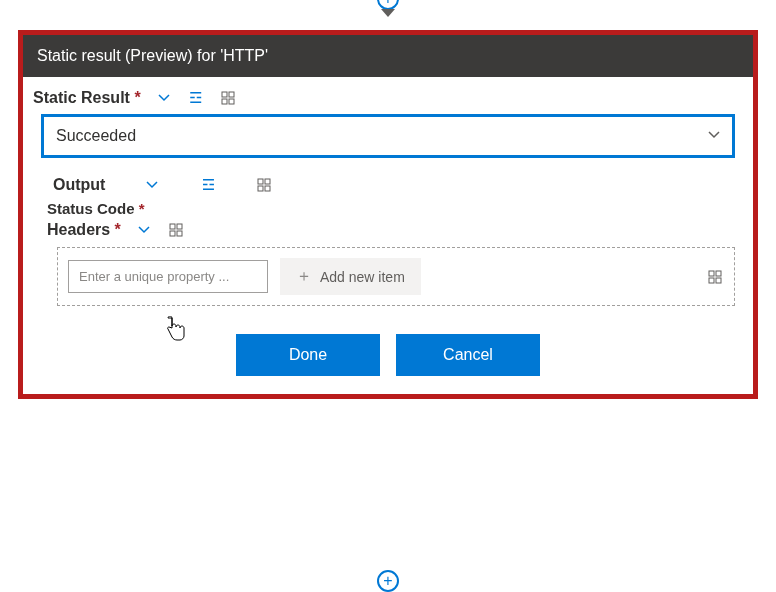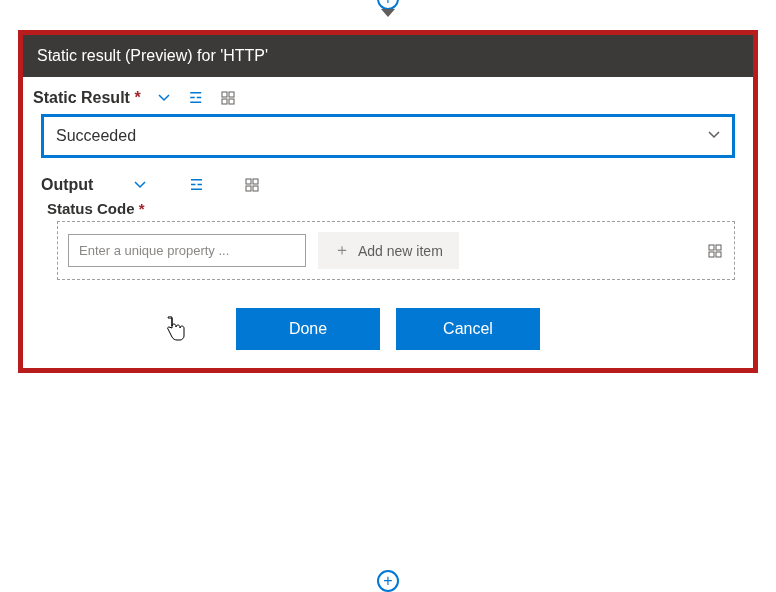--- a/index.html
+++ b/index.html
@@ -122,40 +122,40 @@
       border: 3px solid #0078d4;
       padding: 10px 12px;
       display: flex;
       justify-content: space-between;
       align-items: center;
       background: #fff;
       cursor: pointer;
     }
     .select-value { font-size: 16px; }
     .select-caret { color: #605e5c; font-size: 12px; }
-    .sub-section { margin-left: 8px; gap: 38px; }
+    .sub-section { margin-left: 20px; gap: 38px; }
     .headers-row {
       display: flex;
       align-items: center;
       gap: 14px;
       margin: 2px 0 8px 14px;
     }
     .headers-box {
       margin: 0 8px 20px 24px;
       border: 1px dashed #a19f9d;
       padding: 10px 10px;
       display: flex;
       align-items: center;
       gap: 12px;
       position: relative;
     }
     .property-input {
       border: 1px solid #a19f9d;
       padding: 8px 10px;
-      width: 238px;
+      width: 200px;
       font-size: 13px;
       color: #605e5c;
       font-family: inherit;
     }
     .property-input::placeholder { color: #8a8886; }
     .add-item {
       background: #f3f2f1;
       border: none;
       padding: 8px 16px;
       display: flex;
@@ -263,20 +263,39 @@
             <rect x="9" y="9" width="5" height="5" fill="none" stroke="#605e5c"></rect>
           </svg>
       </span>
     </div>
 
     <div class="field-label" style="margin-left:14px;">
       <span>Status Code</span>
       <span class="required">*</span>
     </div>
 
+    <div class="headers-row">
+      <span class="section-label">
+        <span>Headers</span>
+        <span class="required">*</span>
+      </span>
+      <span class="chevron">
+        <svg viewBox="0 0 12 12" width="12" height="12">
+            <path d="M1 3 L6 8 L11 3" stroke="#0078d4" stroke-width="1.5" fill="none"></path>
+          </svg>
+      </span>
+      <span class="icon-btn schema-icon">
+        <svg viewBox="0 0 16 16">
+            <rect x="2" y="2" width="5" height="5" fill="none" stroke="#605e5c"></rect>
+            <rect x="9" y="2" width="5" height="5" fill="none" stroke="#605e5c"></rect>
+            <rect x="2" y="9" width="5" height="5" fill="none" stroke="#605e5c"></rect>
+            <rect x="9" y="9" width="5" height="5" fill="none" stroke="#605e5c"></rect>
+          </svg>
+      </span>
+    </div>
 
     <div class="headers-box">
       <input type="text" class="property-input" placeholder="Enter a unique property ..." style="">
       <button class="add-item">
         <span class="plus">＋</span>
         <span>Add new item</span>
       </button>
       <span class="icon-btn schema-icon headers-schema">
         <svg viewBox="0 0 16 16">
             <rect x="2" y="2" width="5" height="5" fill="none" stroke="#605e5c"></rect>

